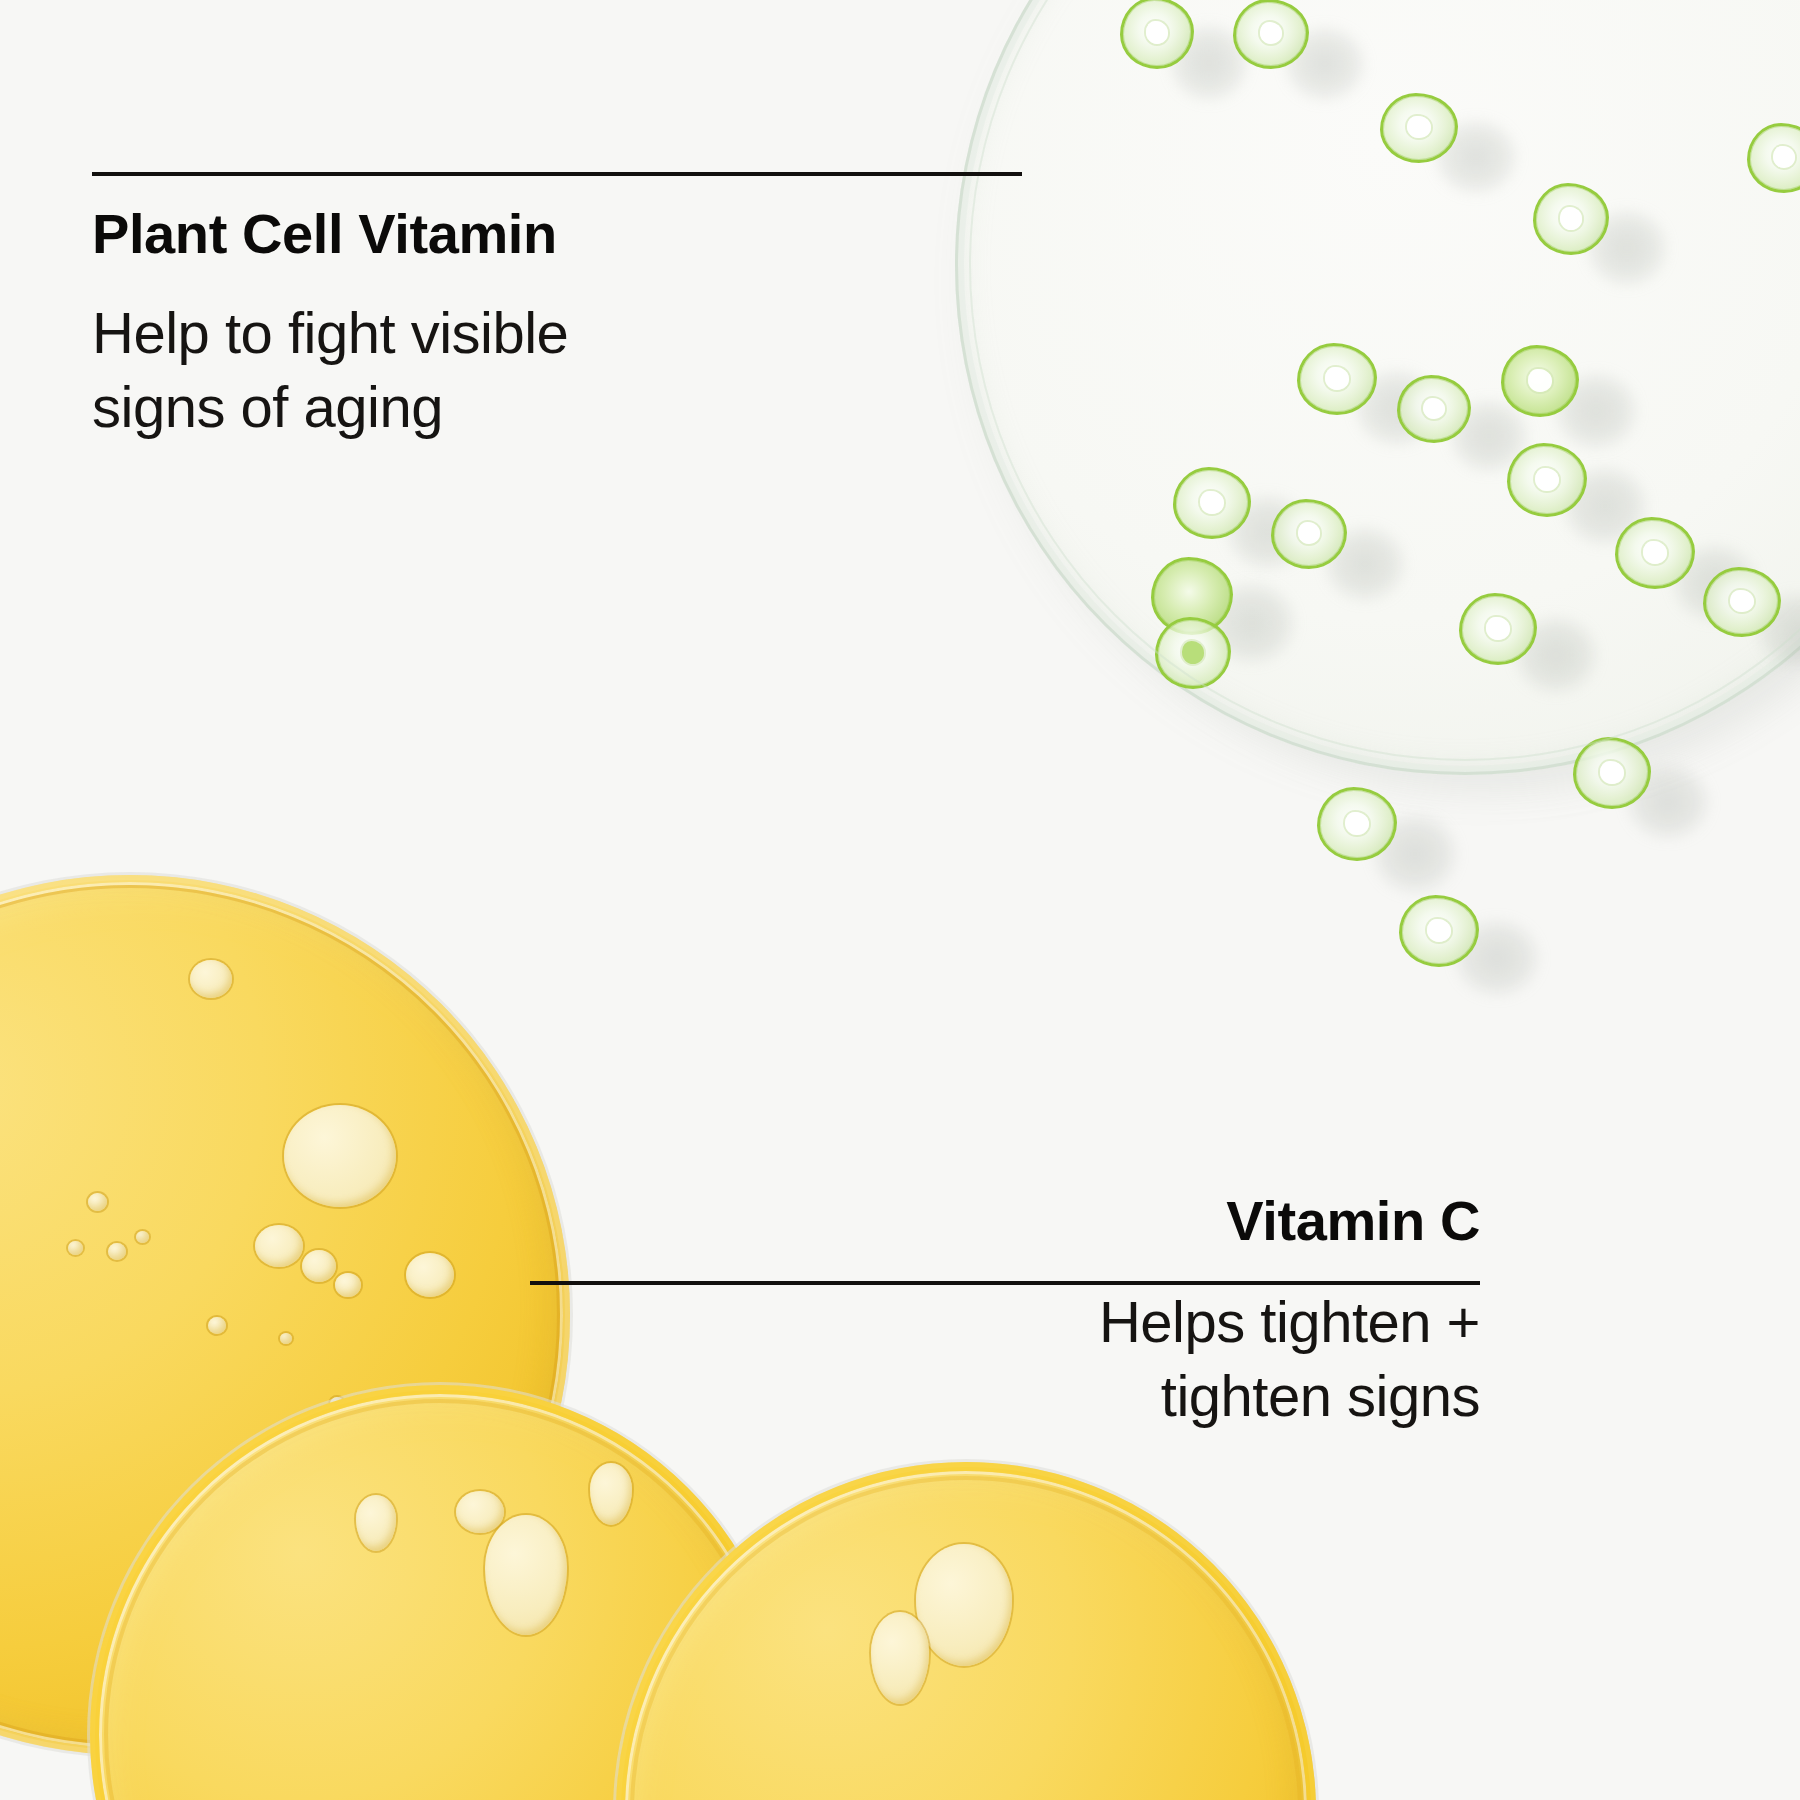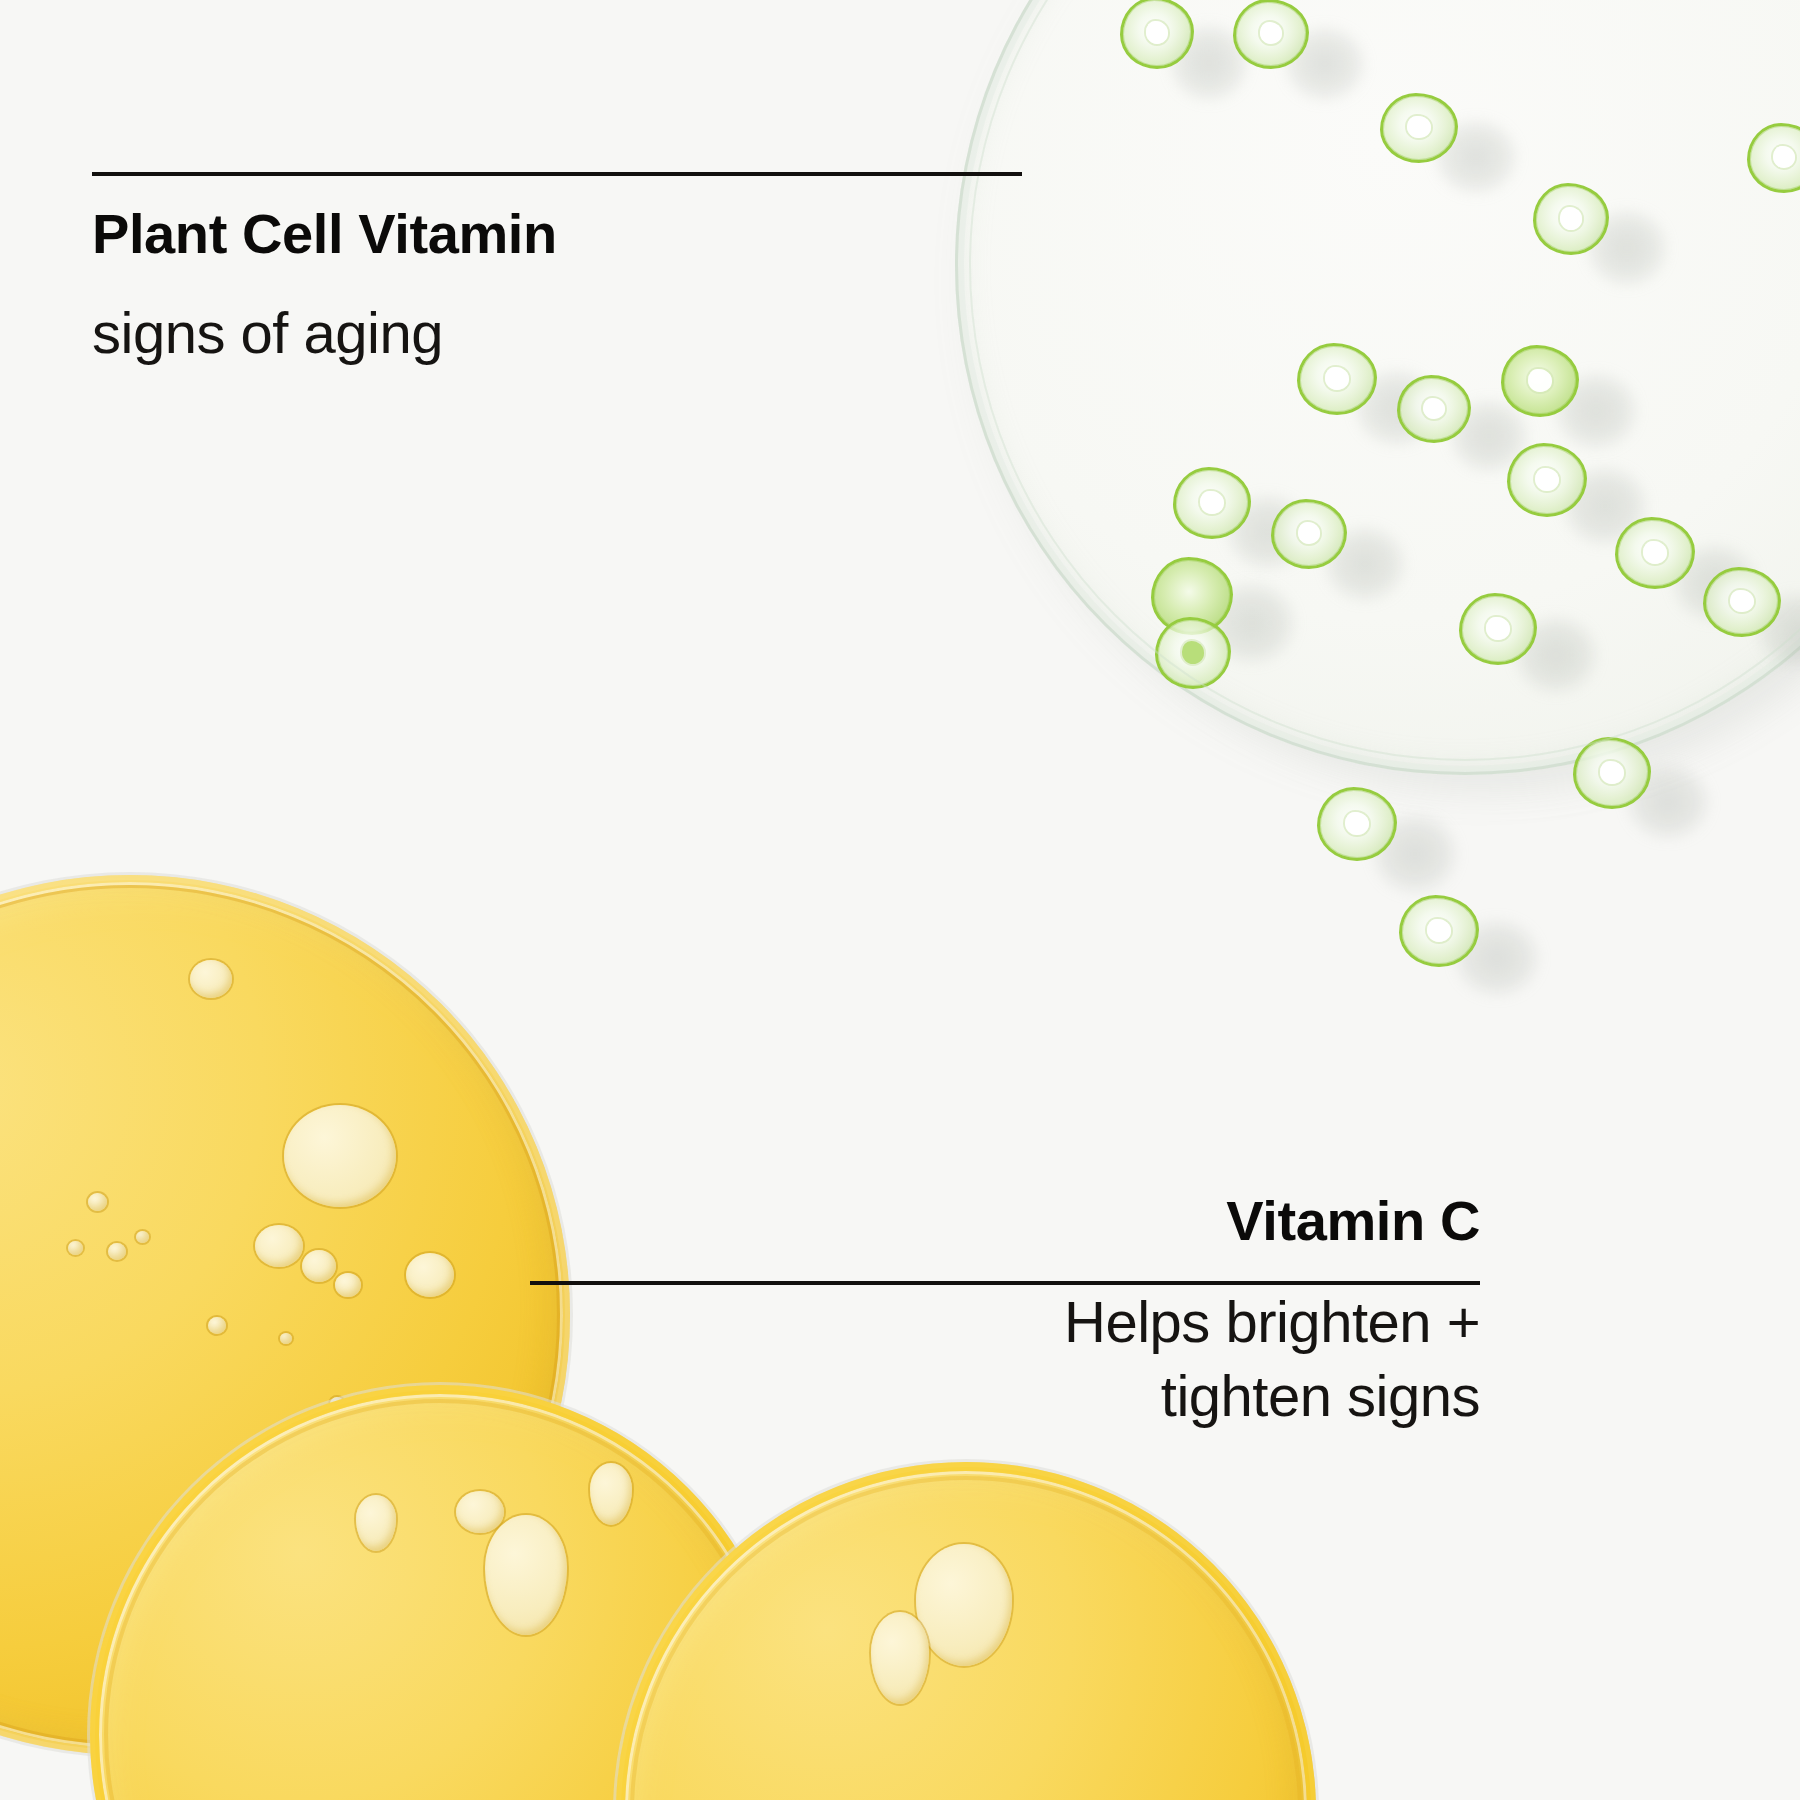--- a/index.html
+++ b/index.html
@@ -268,23 +268,24 @@
   <div class="dish-yellow" style="left:616px; top:1462px; width:700px; height:700px;">
     <div class="rim" style="border:9px solid rgba(250,206,40,.70);"></div>
     <div class="rim2" style="inset:14px;border:4px solid rgba(230,176,30,.32);"></div>
     <div class="bub" style="left:300px;top:82px;width:96px;height:122px;border-radius:50%/46% 46% 54% 54%;"></div>
     <div class="bub" style="left:255px;top:150px;width:58px;height:92px;border-radius:50%/44% 44% 56% 56%;"></div>
   </div>
 
   <div class="rule" id="tl-rule"></div>
   <div class="eyebrow" id="tl-title">Plant Cell Vitamin</div>
   <div class="sub" id="tl-body">
+    <div>Help to fight visible</div>
     <div>signs of aging</div>
   </div>
 
   <div class="rule" id="br-rule"></div>
   <div class="eyebrow" id="br-title">Vitamin C</div>
   <div class="sub" id="br-body">
-    <div>Helps brighten +</div>
+    <div>Helps tighten +</div>
     <div>tighten signs</div>
   </div>
 
 </div>
 
 </body></html>

